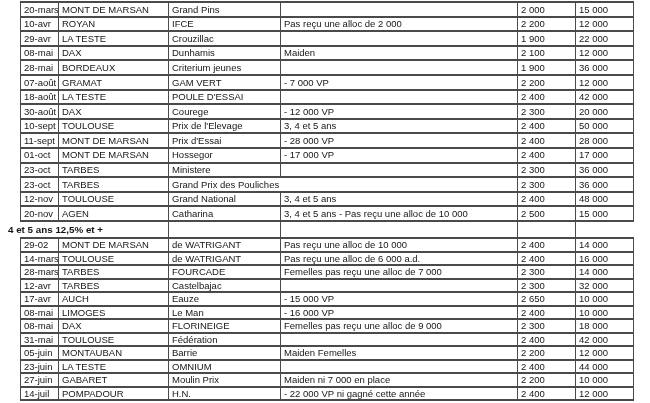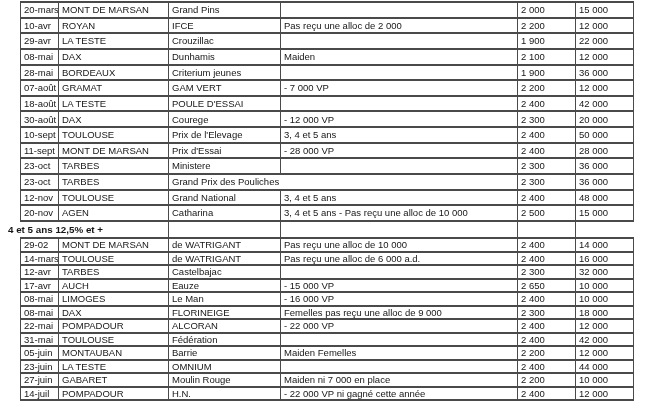--- a/index.html
+++ b/index.html
@@ -144,20 +144,28 @@
         </tr>
         <tr>
           <td class="c-date">11-sept</td>
           <td class="c-city">MONT DE MARSAN</td>
           <td class="c-race">Prix d'Essai</td>
           <td class="c-note">- 28 000 VP</td>
           <td class="c-dist">2 400</td>
           <td class="c-alloc">28 000</td>
         </tr>
         <tr>
+          <td class="c-date">01-oct</td>
+          <td class="c-city">MONT DE MARSAN</td>
+          <td class="c-race">Hossegor</td>
+          <td class="c-note">- 17 000 VP</td>
+          <td class="c-dist">2 400</td>
+          <td class="c-alloc">17 000</td>
+        </tr>
+        <tr>
           <td class="c-date">23-oct</td>
           <td class="c-city">TARBES</td>
           <td class="c-race">Ministere</td>
           <td class="c-note"></td>
           <td class="c-dist">2 300</td>
           <td class="c-alloc">36 000</td>
         </tr>
         <tr>
           <td class="c-date">23-oct</td>
           <td class="c-city">TARBES</td>
@@ -214,20 +222,28 @@
         </tr>
         <tr>
           <td class="c-date">14-mars</td>
           <td class="c-city">TOULOUSE</td>
           <td class="c-race">de WATRIGANT</td>
           <td class="c-note">Pas reçu une alloc de 6 000 a.d.</td>
           <td class="c-dist">2 400</td>
           <td class="c-alloc">16 000</td>
         </tr>
         <tr>
+          <td class="c-date">28-mars</td>
+          <td class="c-city">TARBES</td>
+          <td class="c-race">FOURCADE</td>
+          <td class="c-note">Femelles pas reçu une alloc de 7 000</td>
+          <td class="c-dist">2 300</td>
+          <td class="c-alloc">14 000</td>
+        </tr>
+        <tr>
           <td class="c-date">12-avr</td>
           <td class="c-city">TARBES</td>
           <td class="c-race">Castelbajac</td>
           <td class="c-note"></td>
           <td class="c-dist">2 300</td>
           <td class="c-alloc">32 000</td>
         </tr>
         <tr>
           <td class="c-date">17-avr</td>
           <td class="c-city">AUCH</td>
@@ -246,28 +262,20 @@
         </tr>
         <tr>
           <td class="c-date">08-mai</td>
           <td class="c-city">DAX</td>
           <td class="c-race">FLORINEIGE</td>
           <td class="c-note">Femelles pas reçu une alloc de 9 000</td>
           <td class="c-dist">2 300</td>
           <td class="c-alloc">18 000</td>
         </tr>
         <tr>
-          <td class="c-date">22-mai</td>
-          <td class="c-city">POMPADOUR</td>
-          <td class="c-race">ALCORAN</td>
-          <td class="c-note">- 22 000 VP</td>
-          <td class="c-dist">2 400</td>
-          <td class="c-alloc">12 000</td>
-        </tr>
-        <tr>
           <td class="c-date">31-mai</td>
           <td class="c-city">TOULOUSE</td>
           <td class="c-race">Fédération</td>
           <td class="c-note"></td>
           <td class="c-dist">2 400</td>
           <td class="c-alloc">42 000</td>
         </tr>
         <tr>
           <td class="c-date">05-juin</td>
           <td class="c-city">MONTAUBAN</td>
@@ -280,21 +288,21 @@
           <td class="c-date">23-juin</td>
           <td class="c-city">LA TESTE</td>
           <td class="c-race">OMNIUM</td>
           <td class="c-note"></td>
           <td class="c-dist">2 400</td>
           <td class="c-alloc">44 000</td>
         </tr>
         <tr>
           <td class="c-date">27-juin</td>
           <td class="c-city">GABARET</td>
-          <td class="c-race">Moulin Rouge</td>
+          <td class="c-race">Moulin Prix</td>
           <td class="c-note">Maiden ni 7 000 en place</td>
           <td class="c-dist">2 200</td>
           <td class="c-alloc">10 000</td>
         </tr>
         <tr>
           <td class="c-date">14-juil</td>
           <td class="c-city">POMPADOUR</td>
           <td class="c-race">H.N.</td>
           <td class="c-note">- 22 000 VP ni gagné cette année</td>
           <td class="c-dist">2 400</td>

